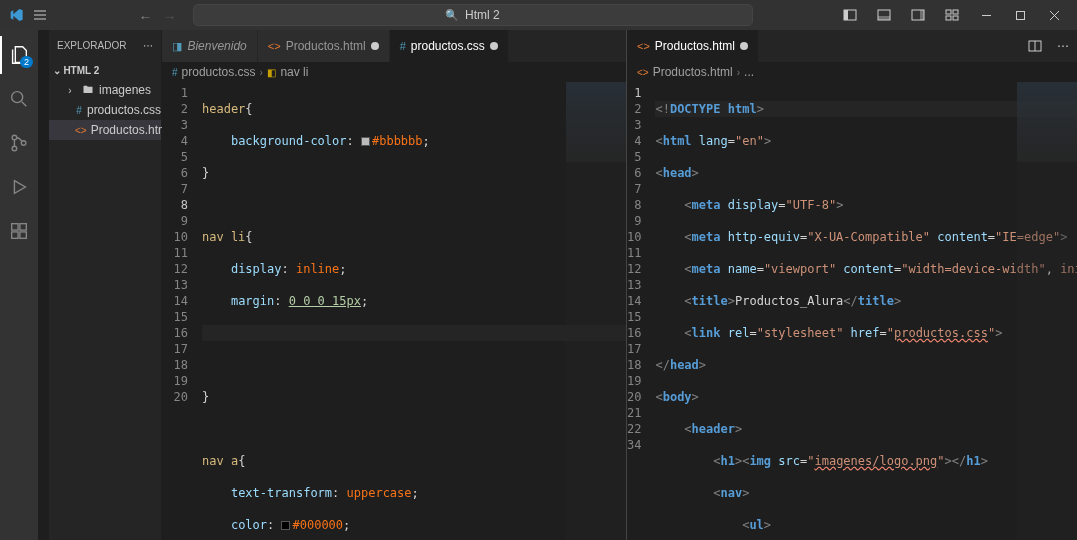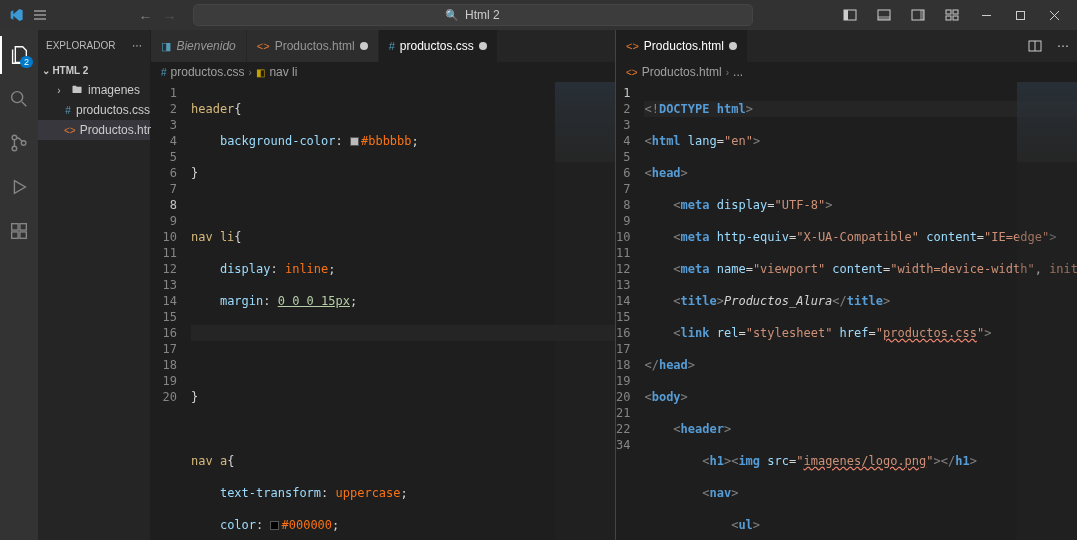--- a/index.html
+++ b/index.html
@@ -58,20 +58,21 @@
 }
 .activitybar .badge {
   position: absolute; bottom: 6px; right: 5px;
   background: #007acc; color: #fff; font-size: 9px;
   border-radius: 8px; padding: 0 4px; line-height: 12px;
 }
 
 .sidebar {
   width: 113px; background: #252526; display: flex; flex-direction: column;
   border-right: 1px solid #1e1e1e;
+  margin-left: 11px;
 }
 .sidebar-title {
   height: 30px; display: flex; align-items: center; justify-content: space-between;
   padding: 0 8px; font-size: 10px; color: #bbbbbb; text-transform: uppercase;
 }
 .sidebar-title .more { cursor: pointer; color: #ccc; }
 .project-row {
   height: 20px; display: flex; align-items: center; padding: 0 4px;
   font-size: 10px; font-weight: 700; color: #ccc; cursor: pointer;
 }
@@ -147,21 +148,21 @@
 
 .c-sel { color: #d7ba7d; }
 .c-punc { color: #d4d4d4; }
 .c-prop { color: #9cdcfe; }
 .c-val { color: #f97316; }
 .c-num { color: #b5cea8; text-decoration: underline; }
 .c-tag { color: #569cd6; font-weight: bold; }
 .c-attr { color: #9cdcfe; }
 .c-str { color: #ce9178; }
 .c-gray { color: #808080; }
-.c-txt { color: #d4d4d4; font-style: italic; }
+.c-txt { color: #d4d4d4; }
 .swatch {
   display: inline-block; width: 9px; height: 9px; border: 1px solid #555;
   vertical-align: middle; margin-right: 2px;
 }
 .underline-err { text-decoration: underline; text-decoration-style: wavy; text-decoration-color: #f48771; }
 
 </style>
 </head>
 <body>
 

